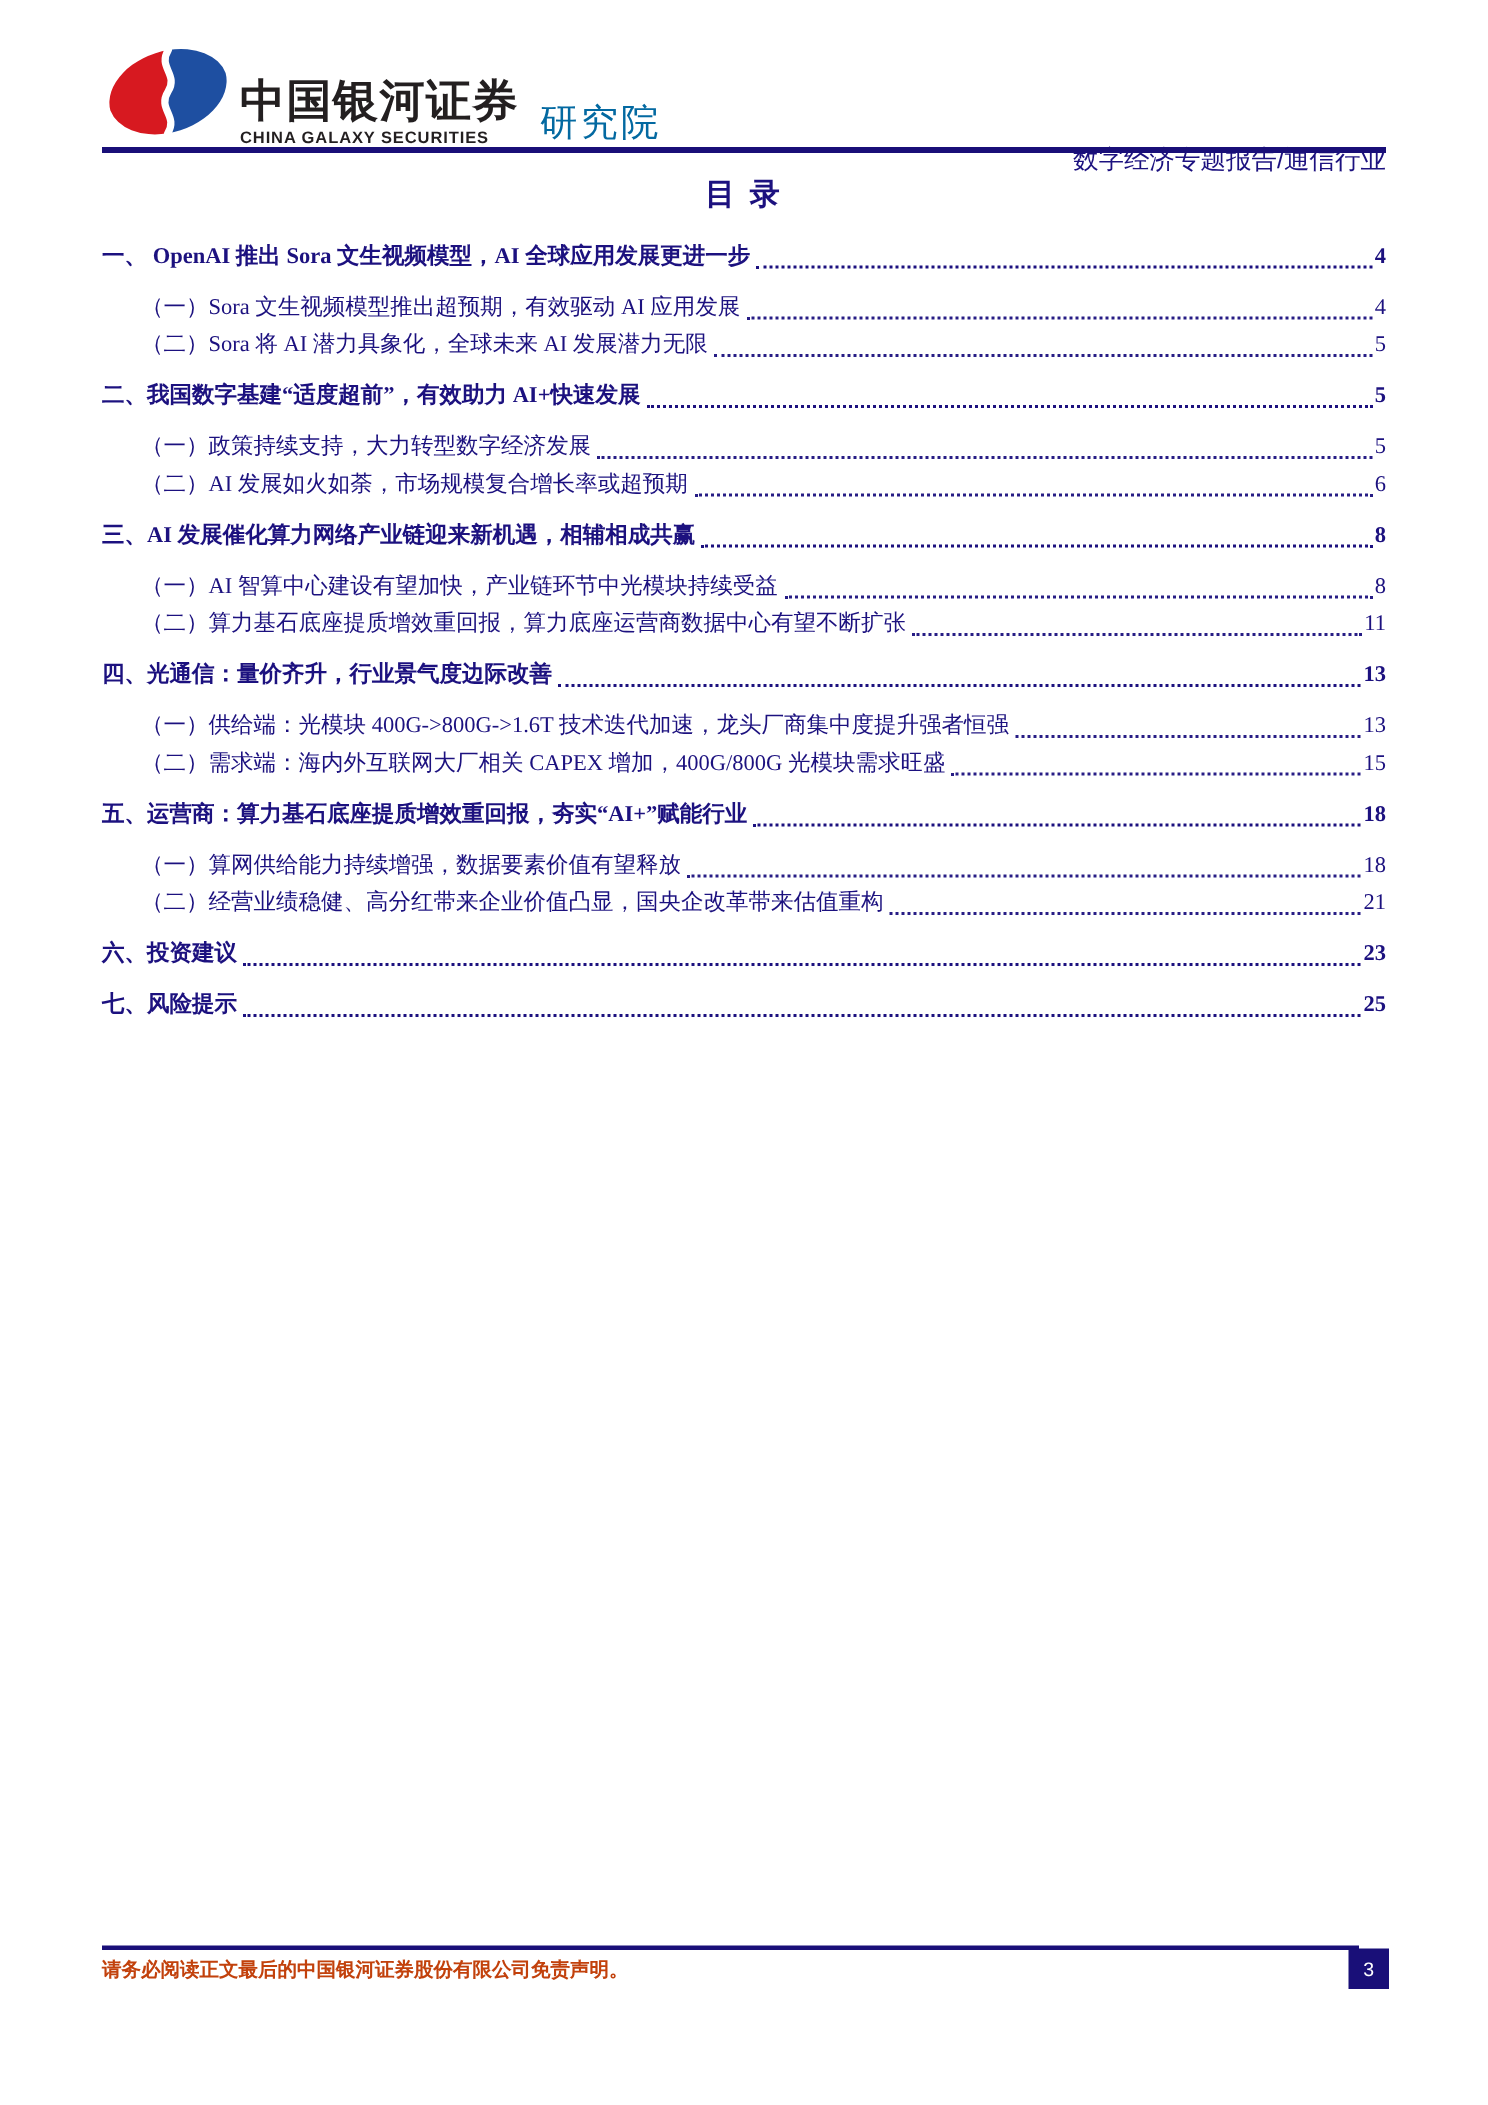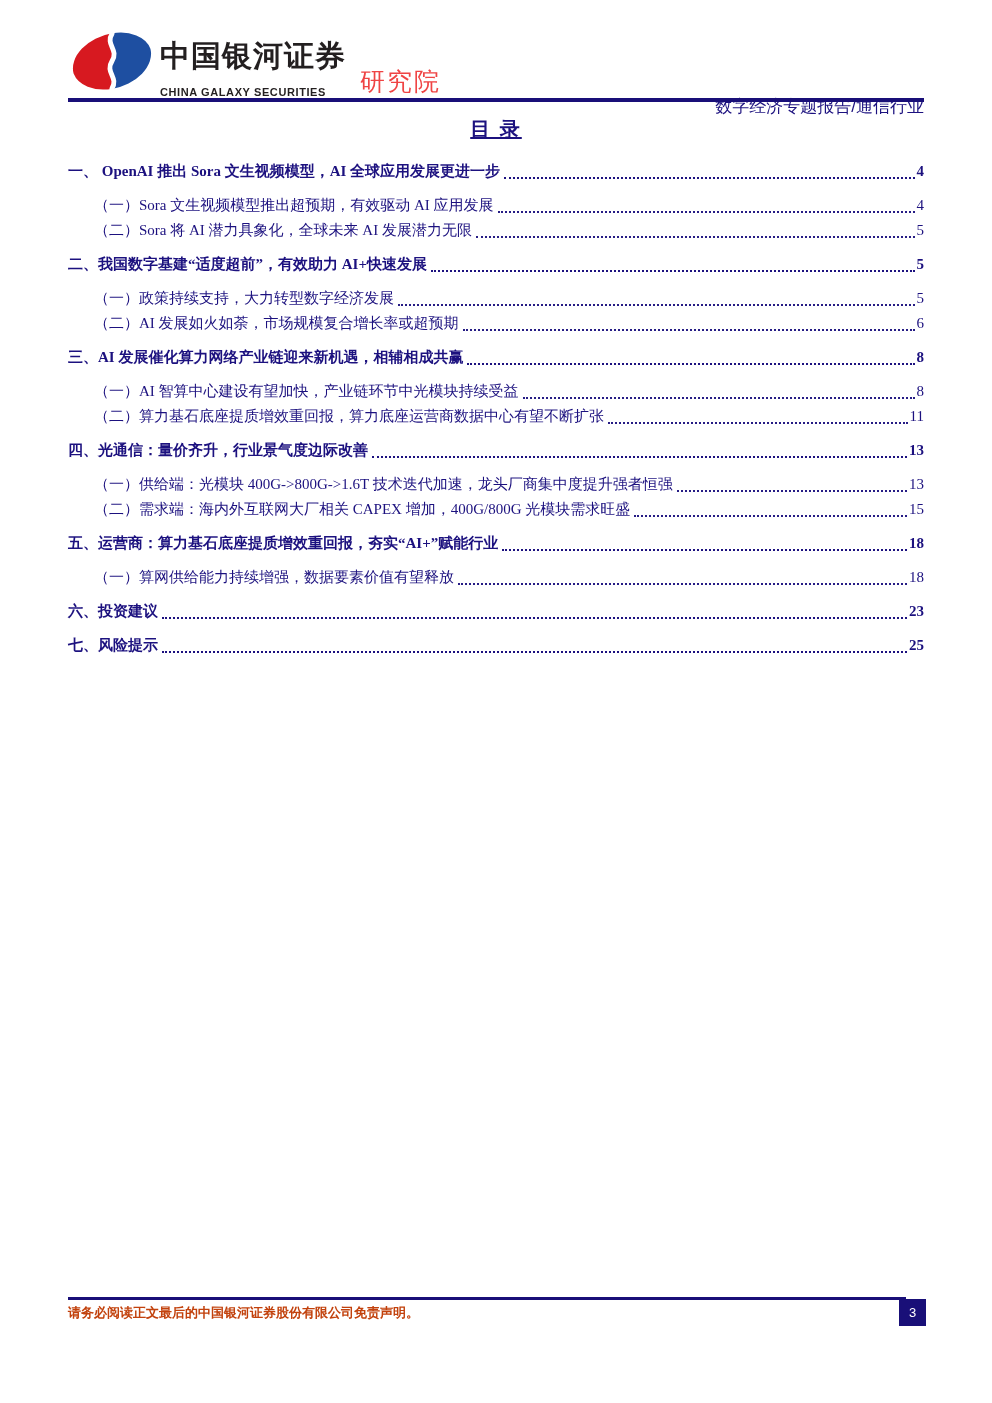--- a/index.html
+++ b/index.html
@@ -12,28 +12,28 @@
     overflow:hidden;
   }
   .page { position:absolute; inset:0; }
 
   
   .header { position:absolute; left:68px; right:68px; top:26px; height:74px; }
   .brandbar { display:flex; align-items:flex-end; }
   .logo-svg { width:88px; height:72px; flex:0 0 auto; }
   .brand-text { margin-left:4px; margin-top:10px; }
   .brand-cn { font-size:30px; font-weight:bold; color:#231f20; letter-spacing:1px; line-height:32px; }
-  .brand-en { font-size:11px; font-weight:bold; color:#231f20; letter-spacing:0.6px; margin-top:14px; }
-  .dept { font-size:25px; color:#ef4444; margin-left:14px; margin-top:20px; letter-spacing:2px; }
+  .brand-en { font-size:11px; font-weight:bold; color:#231f20; letter-spacing:0.6px; margin-top:2px; }
+  .dept { font-size:25px; color:#0369a1; margin-left:14px; margin-top:20px; letter-spacing:2px; }
   .report-type { position:absolute; right:0; bottom:-18px; font-size:17px; font-weight:normal; color:#1C117F; }
   .header-rule { position:absolute; left:68px; width:856px; top:98px; height:4px; background:#190F78; }
 
   
   .toc { position:absolute; left:68px; width:856px; top:116px; }
-  .toc-title { text-align:center; font-size:20px; font-weight:bold; letter-spacing:2px; margin-bottom:16px;text-decoration:underline; }
+  .toc-title { text-align:center; font-size:20px; font-weight:bold; letter-spacing:2px; margin-bottom:16px; }
   .toc-list { }
   .toc-row { display:flex; align-items:flex-end; line-height:25px; font-size:15px;font-family:Liberation Serif, serif; }
   .toc-row.lvl1 { font-weight:bold; margin:9px 0; }
   .toc-row.lvl2 { font-weight:normal; padding-left:26px; }
   .toc-label { white-space:nowrap; }
   .toc-leader { flex:1 1 auto; border-bottom:2px dotted #1C117F; margin:0 2px 5px 4px; min-width:12px; }
   .toc-row.lvl2 .toc-leader { border-bottom-width:2px; opacity:0.95; }
   .toc-page { white-space:nowrap; }
 
   
@@ -147,20 +147,25 @@
       <span class="toc-leader"></span>
       <span class="toc-page">18</span>
     </div>
 
     <div class="toc-row lvl2">
       <span class="toc-label">（一）算网供给能力持续增强，数据要素价值有望释放</span>
       <span class="toc-leader"></span>
       <span class="toc-page">18</span>
     </div>
 
+    <div class="toc-row lvl2">
+      <span class="toc-label">（二）经营业绩稳健、高分红带来企业价值凸显，国央企改革带来估值重构</span>
+      <span class="toc-leader"></span>
+      <span class="toc-page">21</span>
+    </div>
 
     <div class="toc-row lvl1">
       <span class="toc-label">六、投资建议</span>
       <span class="toc-leader"></span>
       <span class="toc-page">23</span>
     </div>
 
     <div class="toc-row lvl1">
       <span class="toc-label">七、风险提示</span>
       <span class="toc-leader"></span>

